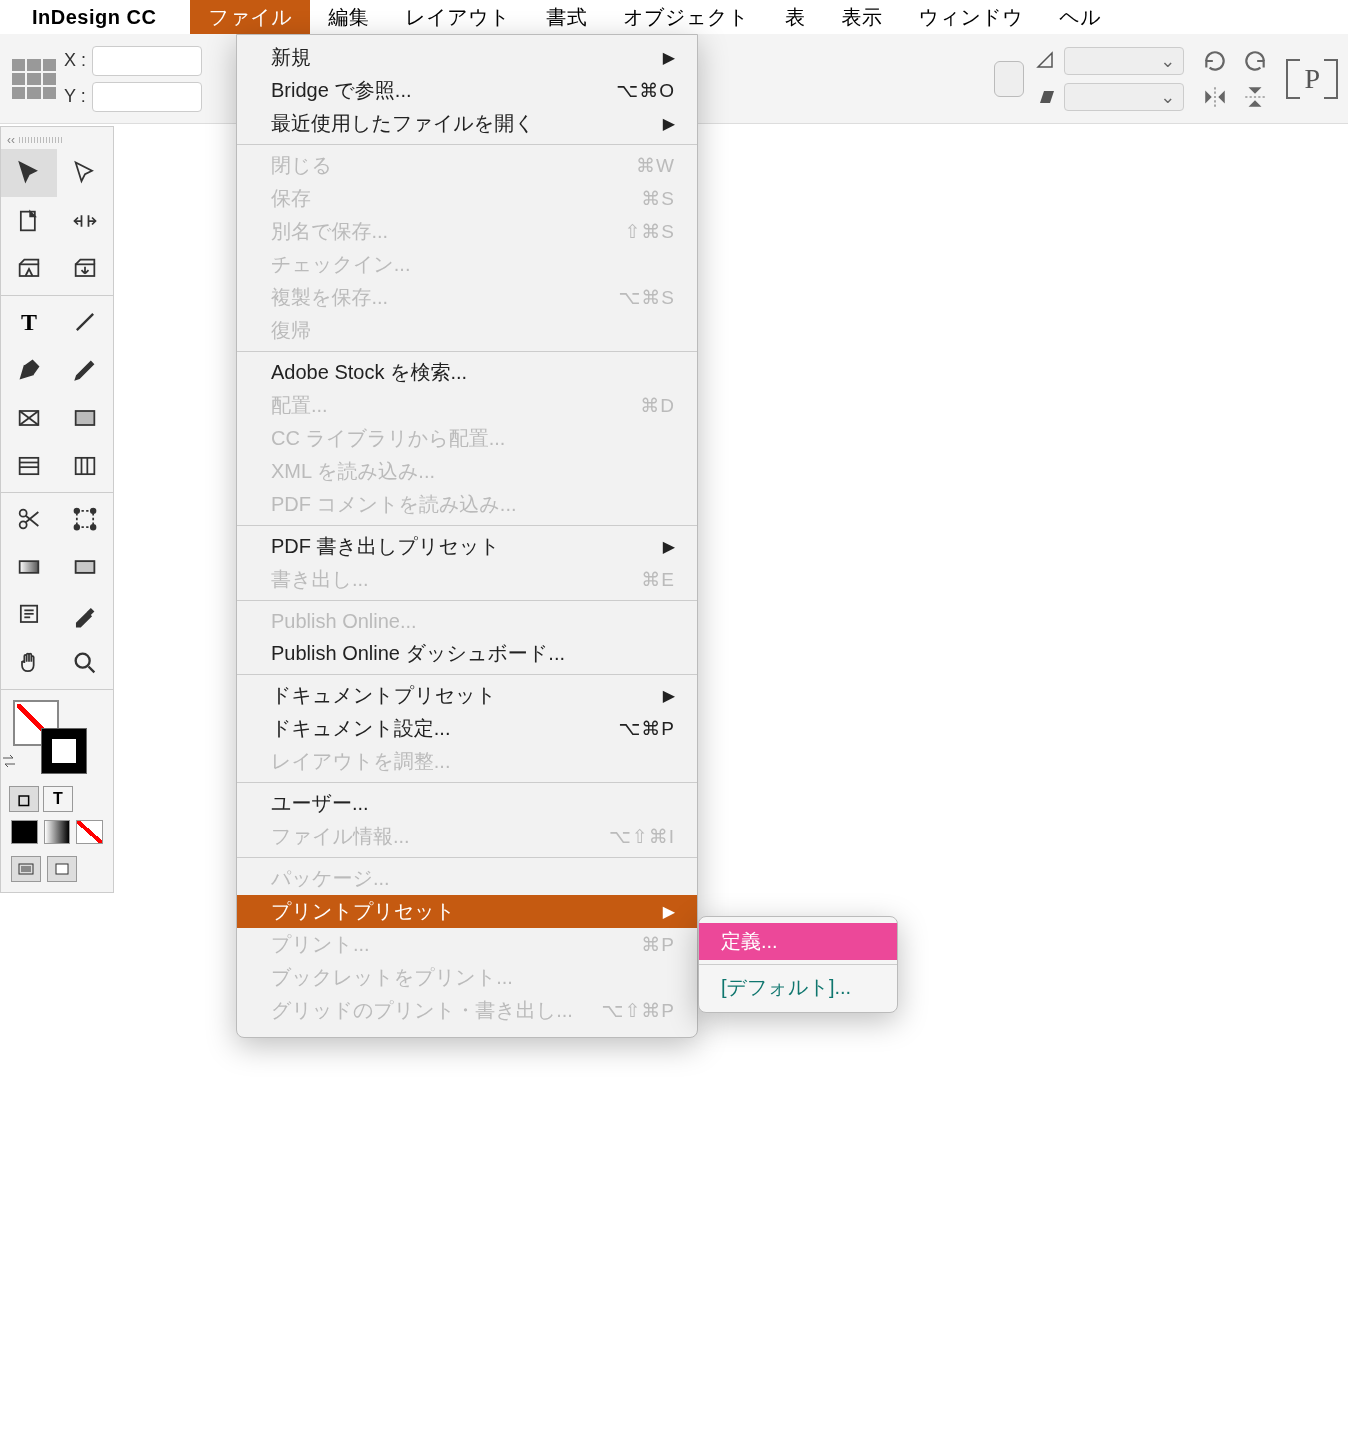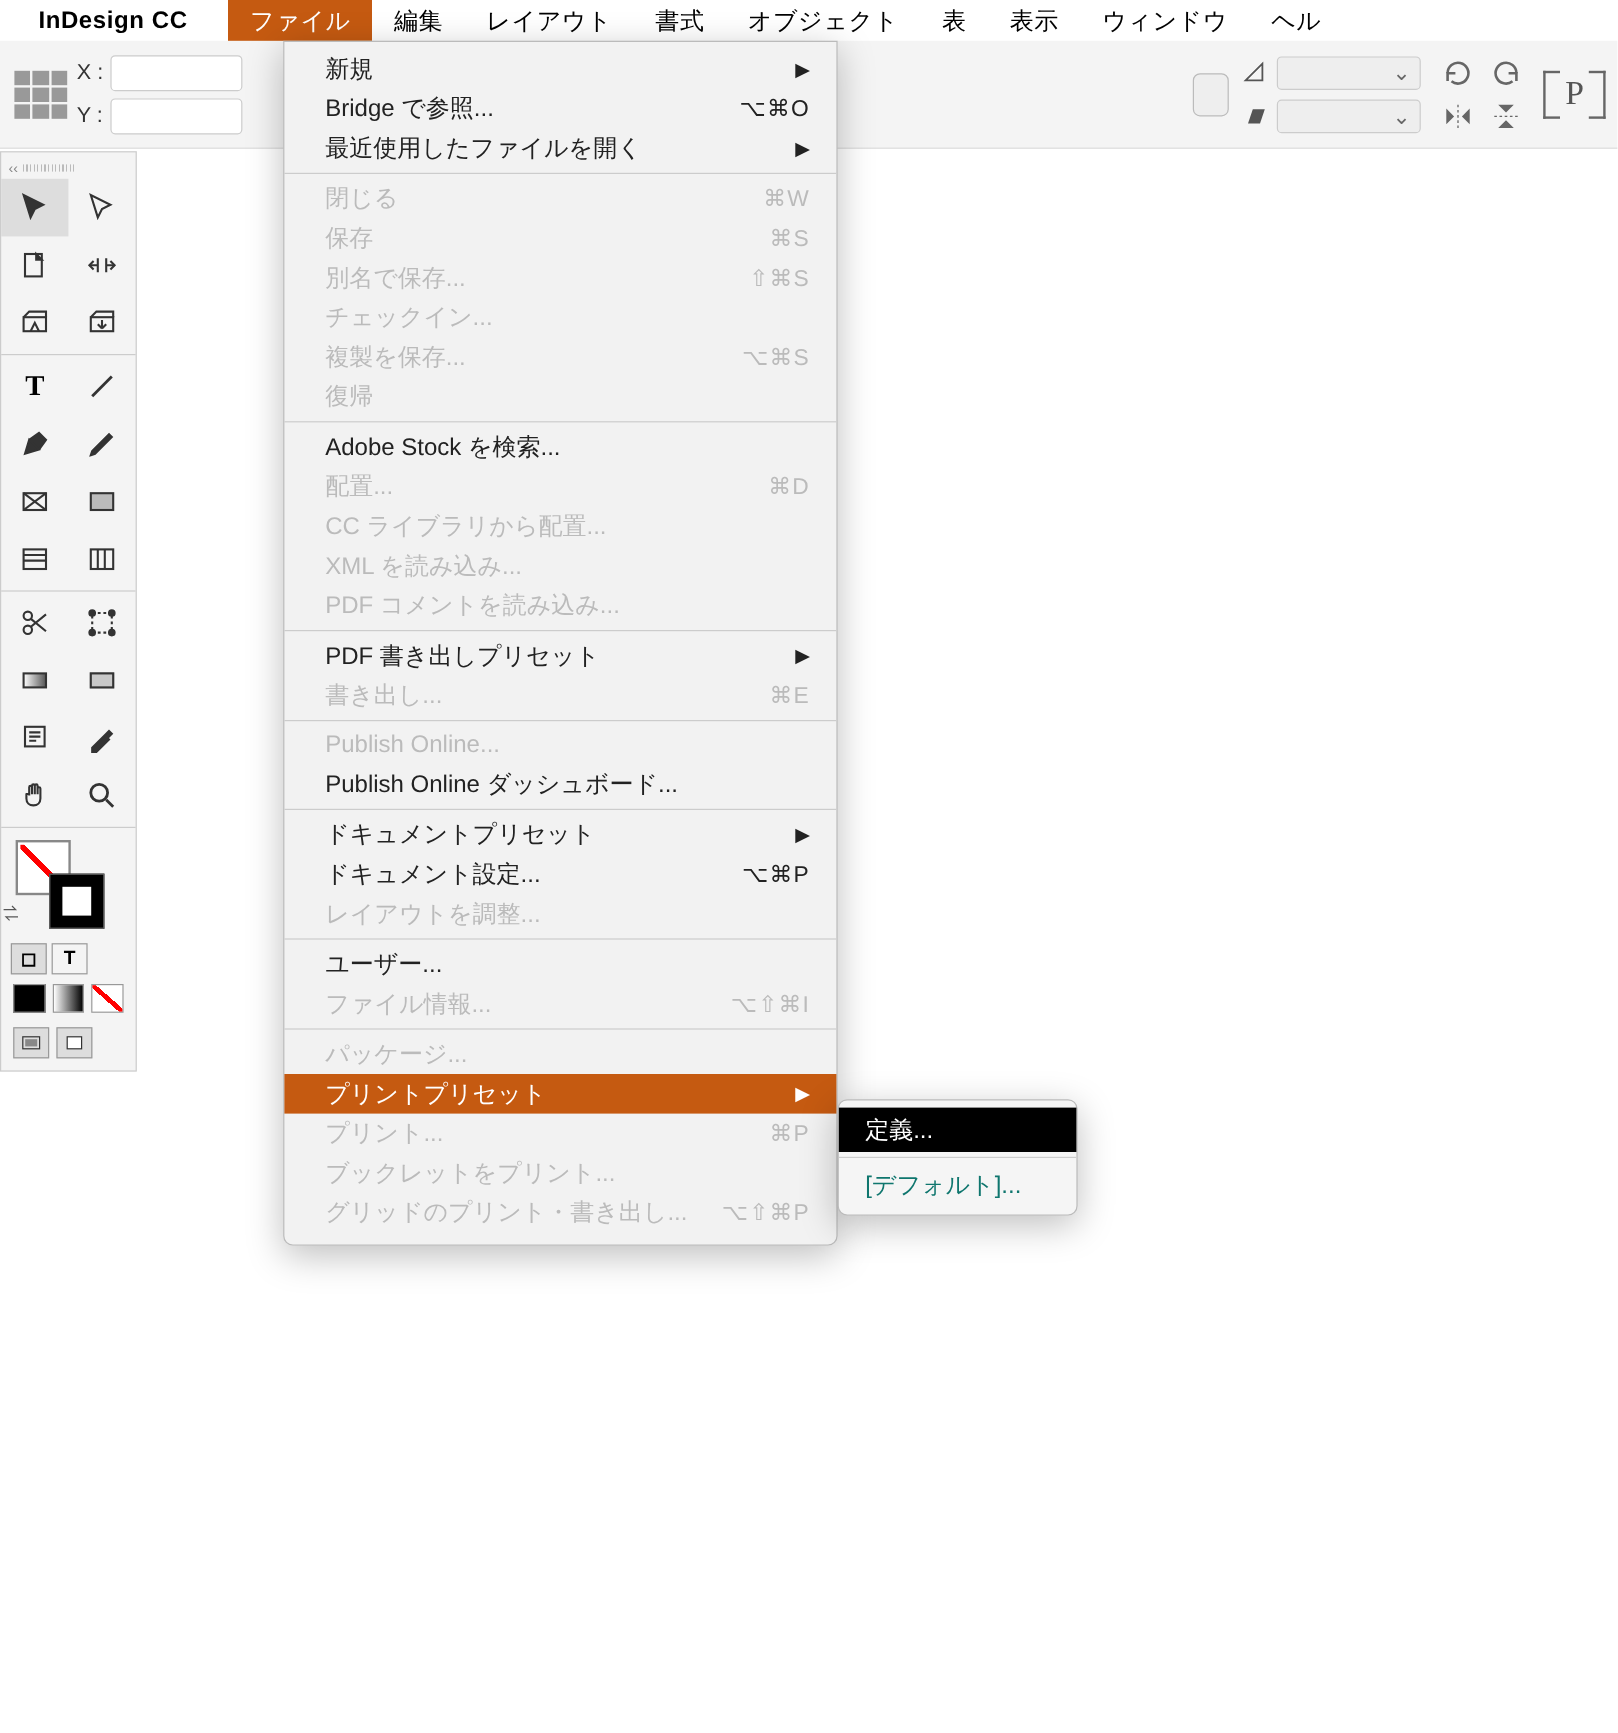--- a/index.html
+++ b/index.html
@@ -57,21 +57,21 @@
     .dropdown { position: absolute; left: 236px; top: 34px; width: 462px; background: #f2f2f2; border: 1px solid #bbb; border-radius: 0 0 8px 8px; box-shadow: 0 8px 30px rgba(0,0,0,0.25); padding: 6px 0 10px; }
     .dd-item { display: flex; align-items: center; justify-content: space-between; padding: 3px 22px 3px 34px; font-size: 20px; color: #222; min-height: 32px; }
     .dd-item.disabled { color: #bbb; }
     .dd-item.highlighted { background: #c55a11; color: #fff; }
     .dd-sep { height: 1px; background: #ccc; margin: 4px 0; }
     .dd-shortcut { font-size: 19px; letter-spacing: 1px; }
     .dd-arrow { font-size: 16px; }
 
     .submenu { position: absolute; left: 698px; top: 916px; width: 200px; background: #f5f5f5; border: 1px solid #bbb; border-radius: 8px; box-shadow: 0 8px 30px rgba(0,0,0,0.25); padding: 6px 0; }
     .sm-item { padding: 5px 22px; font-size: 20px; color: #222; }
-    .sm-item.highlighted { background: #000000; color: #fff; }
+    .sm-item.highlighted { background: #ec4899; color: #fff; }
     .sm-item.disabled { color: #0f766e; }
     .sm-sep { height: 1px; background: #ccc; margin: 4px 0; }
   </style>
 </head>
 <body>
 
 <div class="menubar">
   <span class="apple-logo"></span>
   <span class="app-name">InDesign CC</span>
   <div class="menu-item active">ファイル</div>

